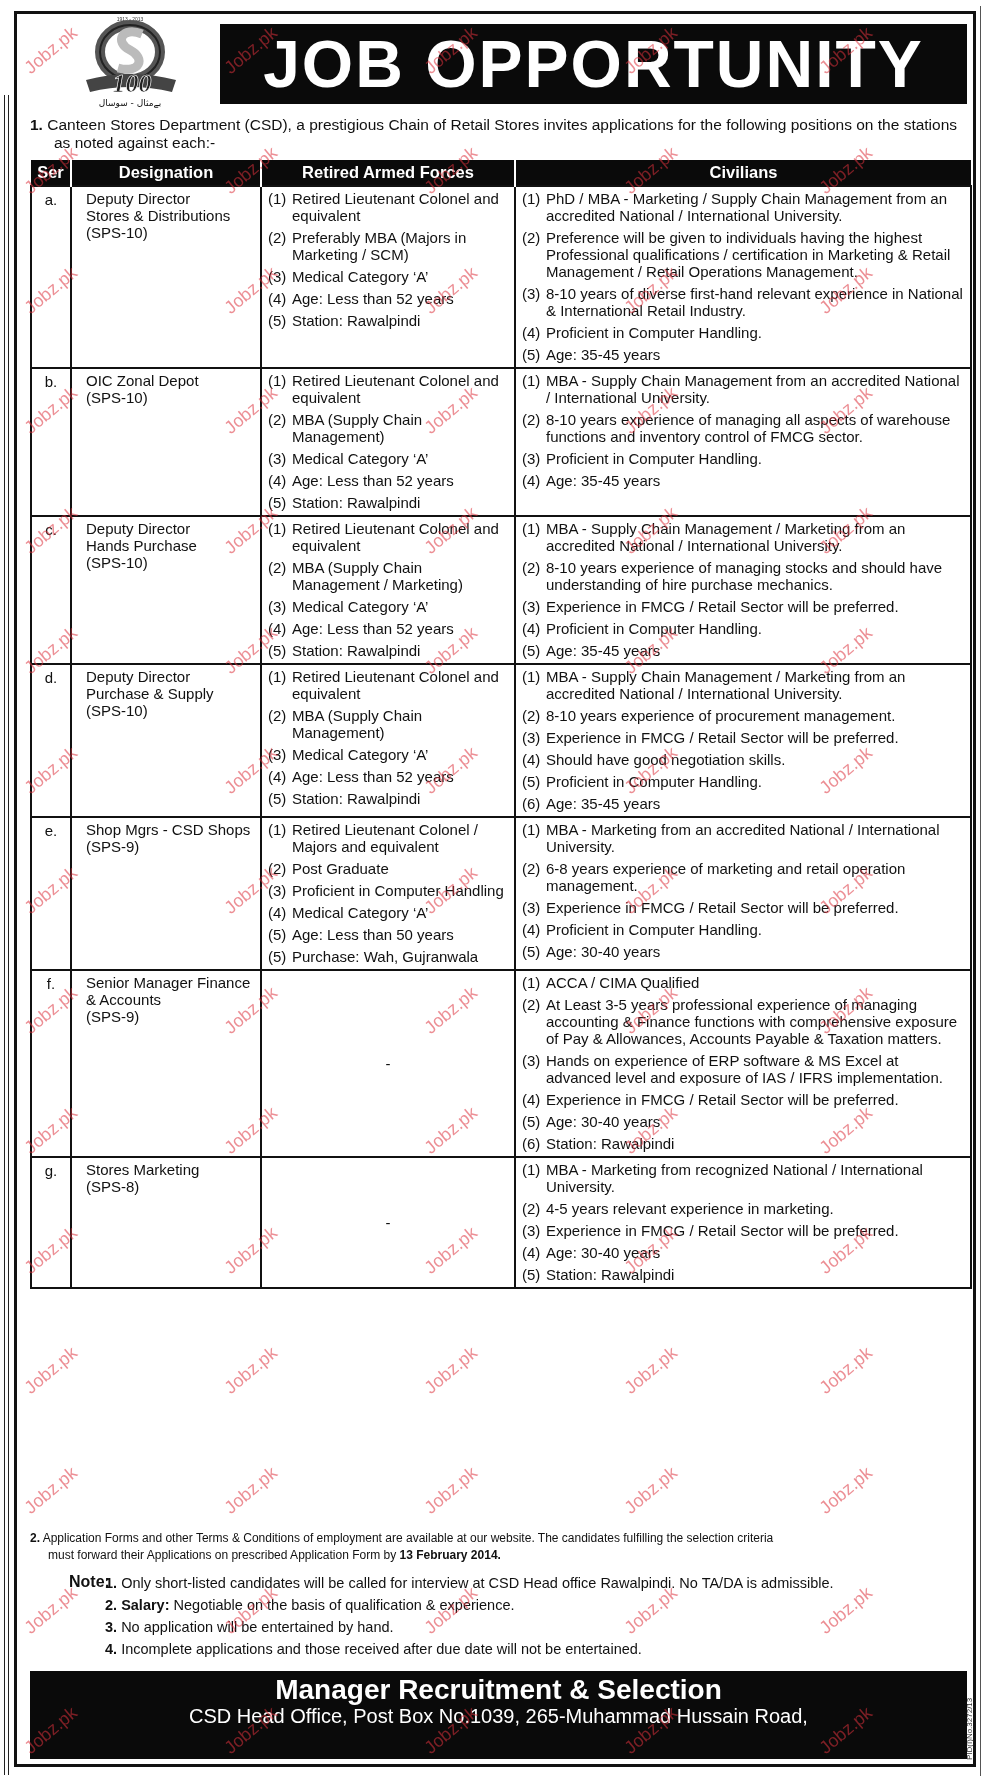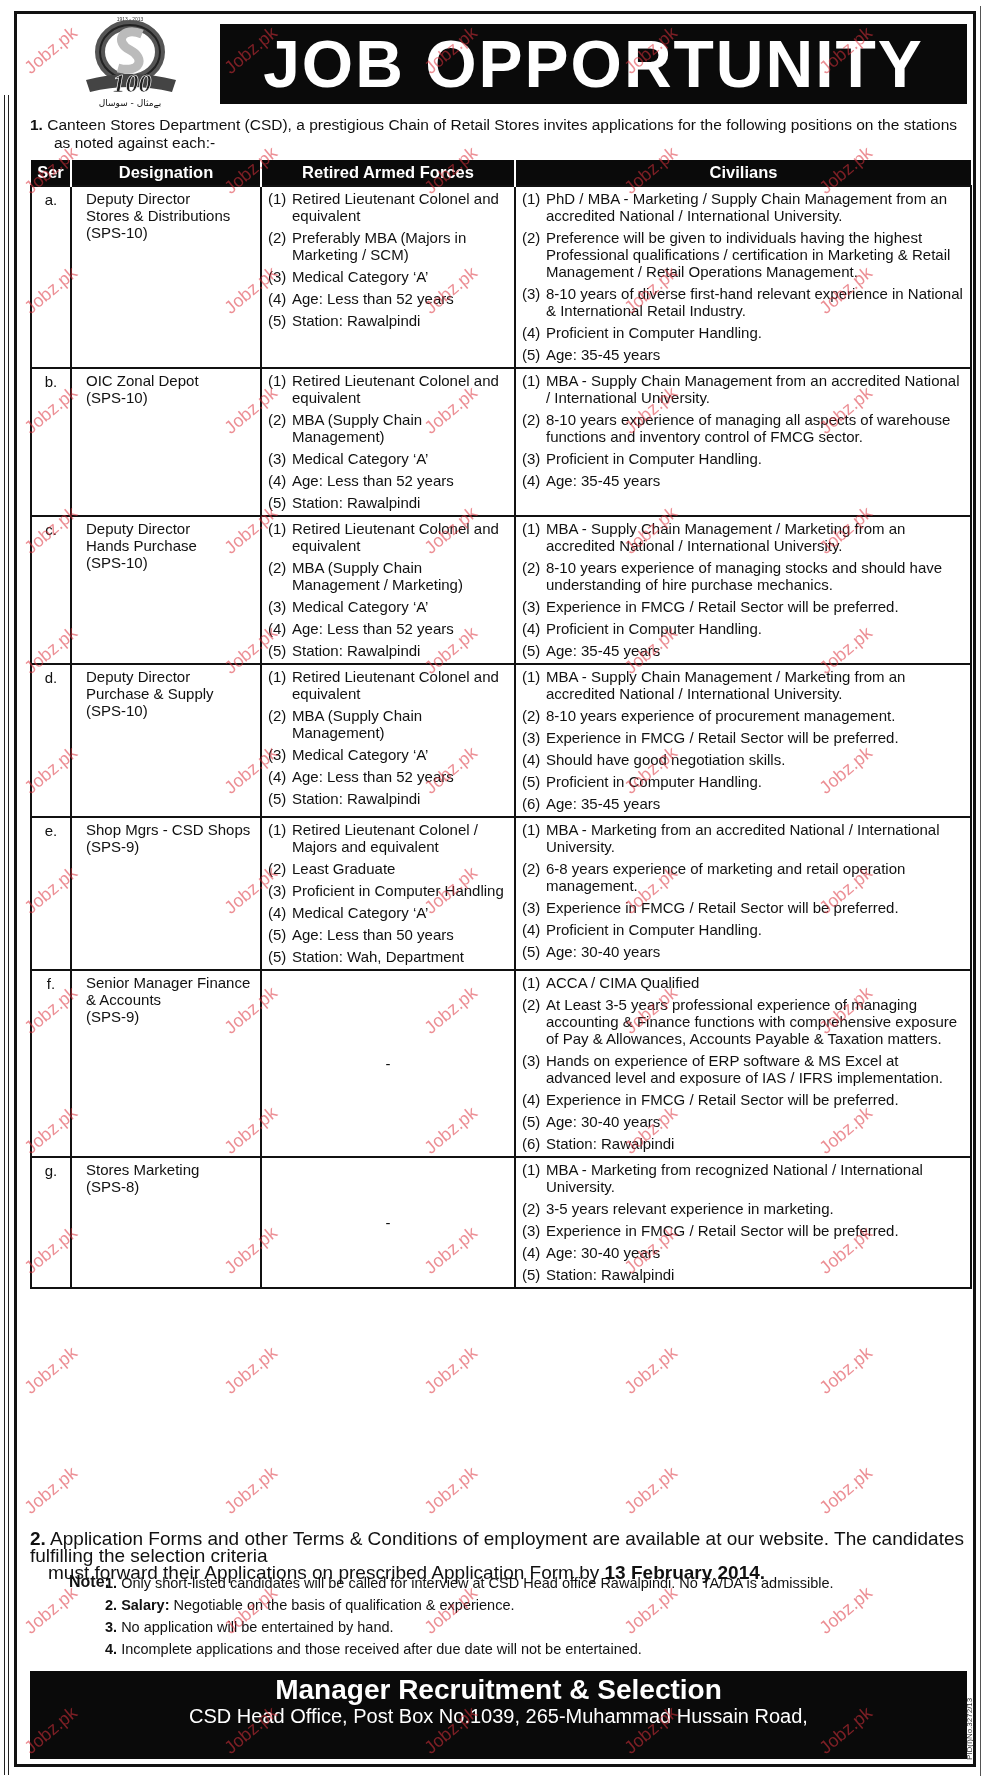--- a/index.html
+++ b/index.html
@@ -28,21 +28,21 @@
   table.jobs th:first-child { border-left: none; }
   table.jobs td { border: 2px solid #111; vertical-align: top; padding: 3px 6px 4px 6px; }
   table.jobs td.ser { text-align: center; padding-top: 4px; }
   table.jobs td.desig { padding-left: 14px; }
   table.jobs td.dash { text-align: center; vertical-align: middle; }
   ol.req { list-style: none; margin: 0; padding: 0; }
   ol.req li { position: relative; padding-left: 24px; margin-bottom: 5px; }
   ol.req li .num { position: absolute; left: 0; top: 0; }
   ol.req li:last-child { margin-bottom: 0; }
 
-  .para2 { position: absolute; left: 30px; top: 1530px; width: 940px; font-size: 19px; line-height: 17px; }
+  .para2 { position: absolute; left: 30px; top: 1530px; width: 940px; font-size: 12px; line-height: 17px; }
   .para2 .cont { padding-left: 18px; display:block; }
   .notes { position: absolute; left: 30px; top: 1573px; width: 940px; font-size: 14.5px; }
   .notes .note-label { position: absolute; left: 0; top: 0; font-weight: 700; font-size: 16px; margin-left: 39px; }
   .notes .note-item { position: absolute; left: 75px; }
   .notes b { font-weight: 700; }
 
   .footer-banner { position: absolute; left: 30px; top: 1671px; width: 937px; height: 88px;
                    background: #0a0a0a; color: #fff; text-align: center; }
   .footer-banner .f1 { font-weight: 700; font-size: 28px; margin-top: 4px; line-height: 30px; text-align: center; }
   .footer-banner .f2 { font-size: 20px; line-height: 23px; }
@@ -204,25 +204,25 @@
       </tr>
       <tr>
         <td class="ser">e.</td>
         <td class="desig">
           <div>Shop Mgrs - CSD Shops</div>
           <div>(SPS-9)</div>
         </td>
         <td>
           <ol class="req">
             <li><span class="num">(1)</span><span>Retired Lieutenant Colonel / Majors and equivalent</span></li>
-            <li><span class="num">(2)</span><span>Least Graduate</span></li>
+            <li><span class="num">(2)</span><span>Post Graduate</span></li>
             <li><span class="num">(3)</span><span>Proficient in Computer Handling</span></li>
             <li><span class="num">(4)</span><span>Medical Category ‘A’</span></li>
             <li><span class="num">(5)</span><span>Age: Less than 50 years</span></li>
-            <li><span class="num">(5)</span><span>Station: Wah, Department</span></li>
+            <li><span class="num">(5)</span><span>Purchase: Wah, Gujranwala</span></li>
           </ol>
         </td>
         <td>
           <ol class="req">
             <li><span class="num">(1)</span><span>MBA - Marketing from an accredited National / International University.</span></li>
             <li><span class="num">(2)</span><span>6-8 years experience of marketing and retail operation management.</span></li>
             <li><span class="num">(3)</span><span>Experience in FMCG / Retail Sector will be preferred.</span></li>
             <li><span class="num">(4)</span><span>Proficient in Computer Handling.</span></li>
             <li><span class="num">(5)</span><span>Age: 30-40 years</span></li>
           </ol>
@@ -249,21 +249,21 @@
       <tr>
         <td class="ser">g.</td>
         <td class="desig">
           <div>Stores Marketing</div>
           <div>(SPS-8)</div>
         </td>
         <td class="dash">-</td>
         <td>
           <ol class="req">
             <li><span class="num">(1)</span><span>MBA - Marketing from recognized National / International University.</span></li>
-            <li><span class="num">(2)</span><span>3-5 years relevant experience in marketing.</span></li>
+            <li><span class="num">(2)</span><span>4-5 years relevant experience in marketing.</span></li>
             <li><span class="num">(3)</span><span>Experience in FMCG / Retail Sector will be preferred.</span></li>
             <li><span class="num">(4)</span><span>Age: 30-40 years</span></li>
             <li><span class="num">(5)</span><span>Station: Rawalpindi</span></li>
           </ol>
         </td>
       </tr>
     </tbody>
 </table>
 
 <div class="para2">

